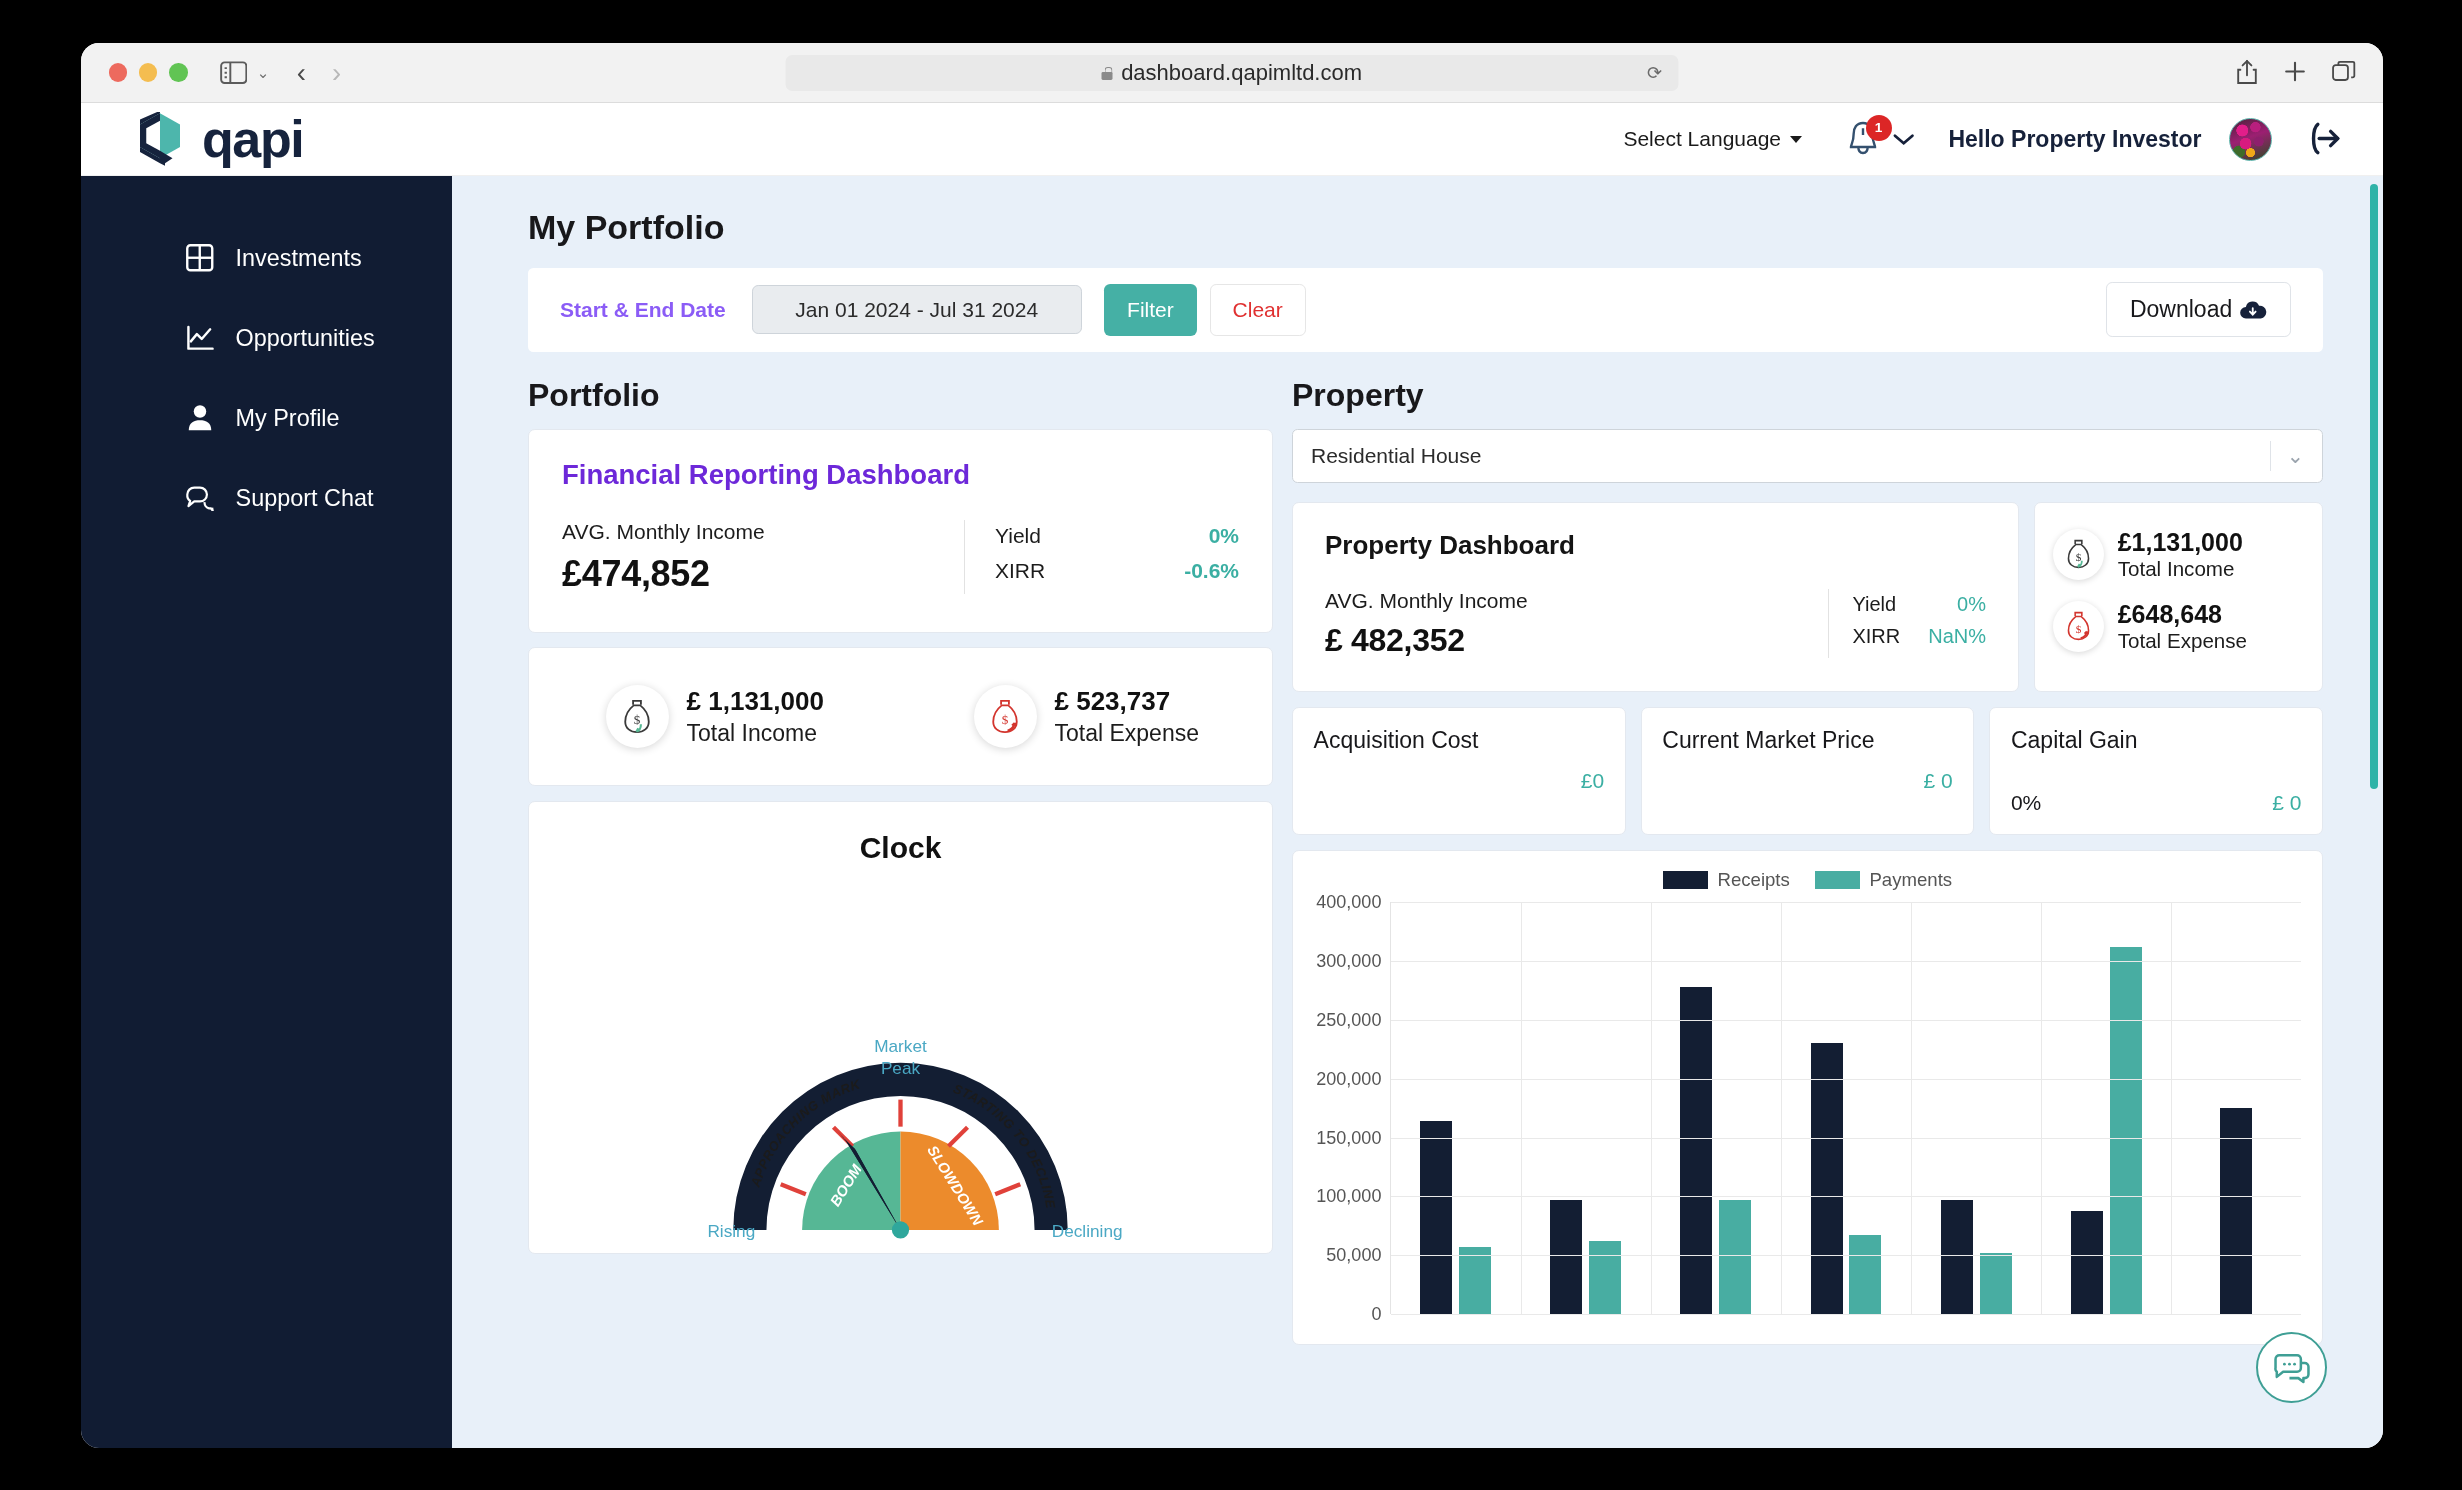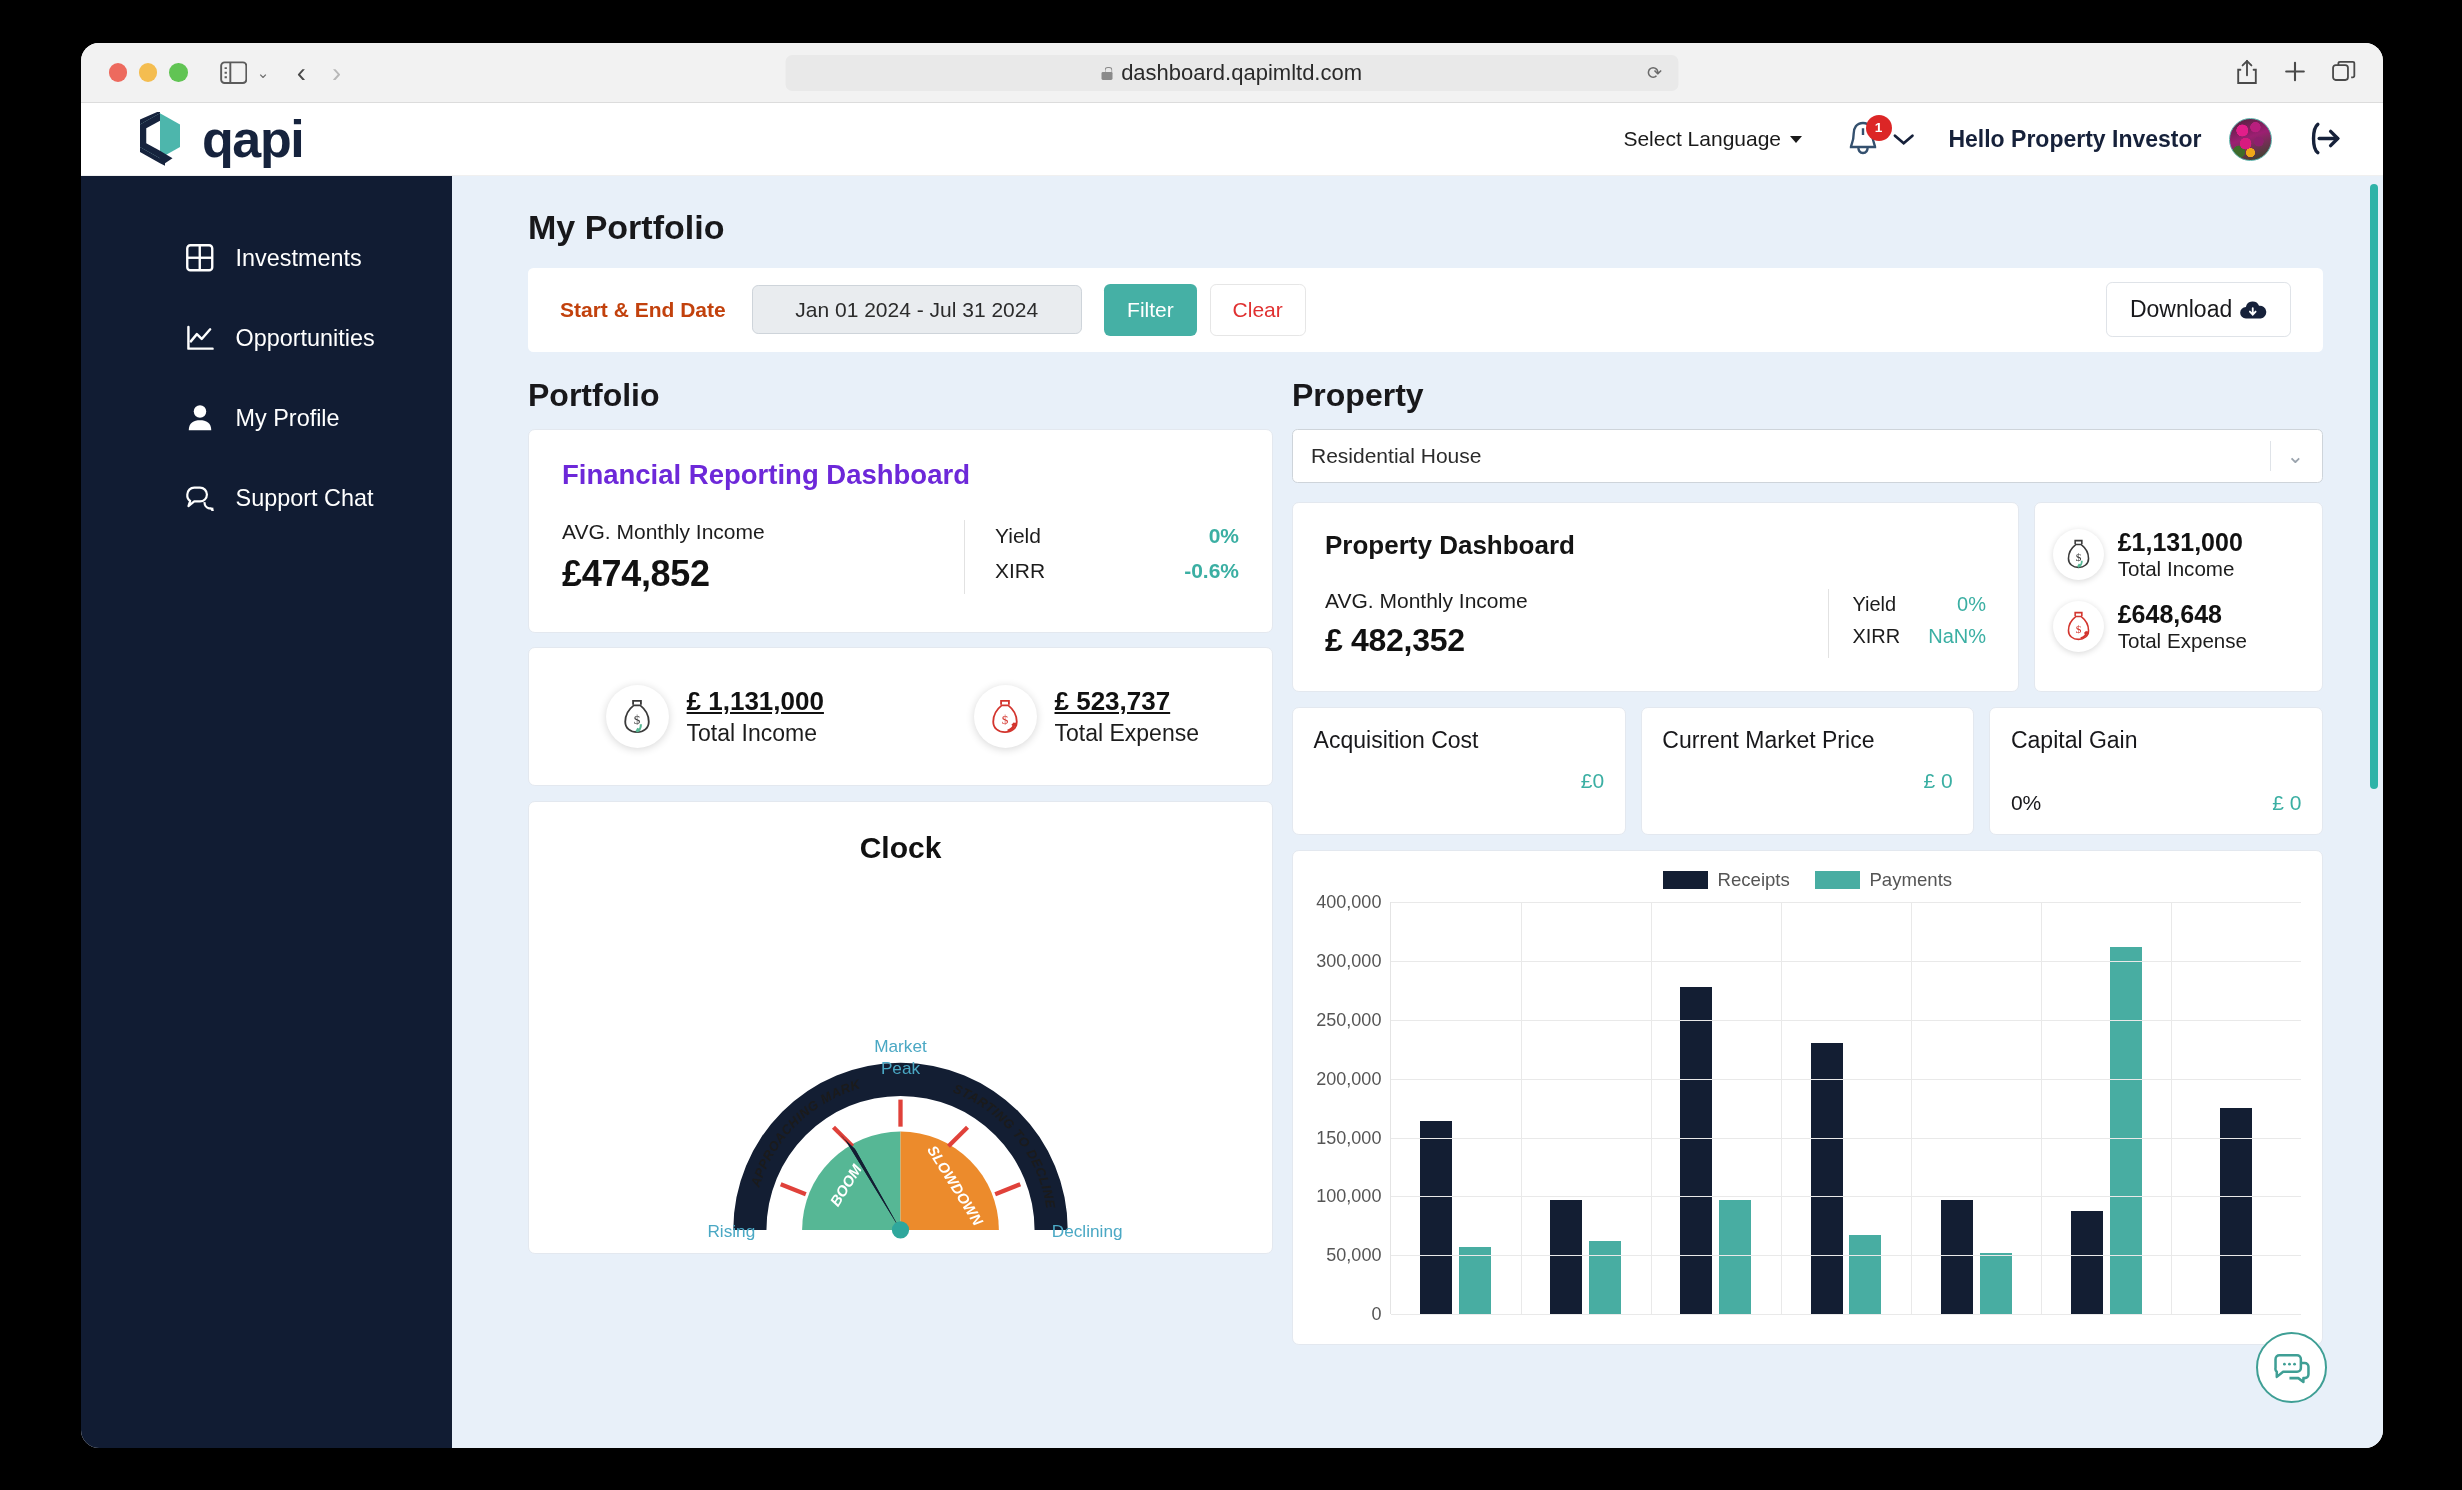--- a/index.html
+++ b/index.html
@@ -133,21 +133,21 @@
   }
   .content-inner { padding: 32px 60px 0 76px; height: 100%; }
 
   .page-title { font-size: 34px; font-weight: 600; color: #18181b; margin-bottom: 20.6px; }
 
   .filterbar {
     background: #fff; border-radius: 5.5px;
     height: 84px; display: flex; align-items: center;
     padding: 0 32px; gap: 0;
   }
-  .fb-label { font-size: 21px; font-weight: 700; color: #c2410c; }
+  .fb-label { font-size: 21px; font-weight: 700; color: #8b5cf6; }
   .daterange {
     margin-left: 26px; width: 330px; height: 49px;
     background: #e9ecef; border: 0.7px solid #ced4da; border-radius: 6.2px;
     display: flex; align-items: center; justify-content: center;
     font-size: 21px; color: #2b2b2b;
   }
   .btn-filter {
     margin-left: 22px; background: #45b0a5; color: #fff;
     border: none; border-radius: 6.2px; height: 52px; padding: 0 23.4px;
     font-size: 21px; font-family: inherit; cursor: pointer;
@@ -182,21 +182,21 @@
   .kv .k { font-size: 21px; color: #1c1c1c; }
   .kv .v { font-size: 21px; font-weight: 600; color: #3bafa3; }
 
   .card-totals { margin-top: 13.7px; padding: 37px 0; display: flex; }
   .tot { flex: 1; display: flex; align-items: center; justify-content: center; gap: 18px; }
   .coin {
     width: 63px; height: 63px; border-radius: 50%; background: #fff;
     box-shadow: 0 1.4px 8.2px rgba(0,0,0,.16);
     display: flex; align-items: center; justify-content: center; flex: 0 0 63px;
   }
-  .tot-txt .amt { font-size: 26px; font-weight: 700; color: #111; text-decoration: underline; }
+  .tot-txt .amt { font-size: 26px; font-weight: 700; color: #111; }
   .tot-txt .cap { font-size: 23px; color: #1c1c1c; margin-top: 2.7px; }
 
   .card-clock { margin-top: 15px; padding: 29px 0 0 0; height: 453px; overflow: hidden; position: relative; }
   .clock-title { font-size: 30px; font-weight: 700; text-align: center; color: #111; }
 
   
   .prop-select {
     width: 100%; height: 54px; background: #fff;
     border: 0.7px solid #ced4da; border-radius: 5.5px;
     display: flex; align-items: center; padding: 0 18px;

